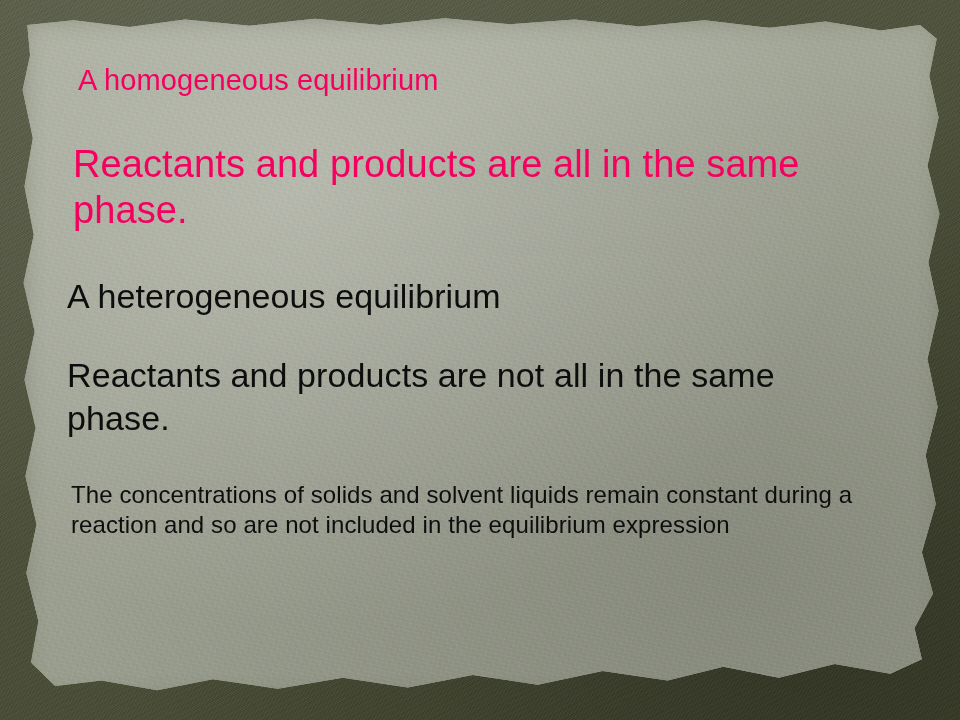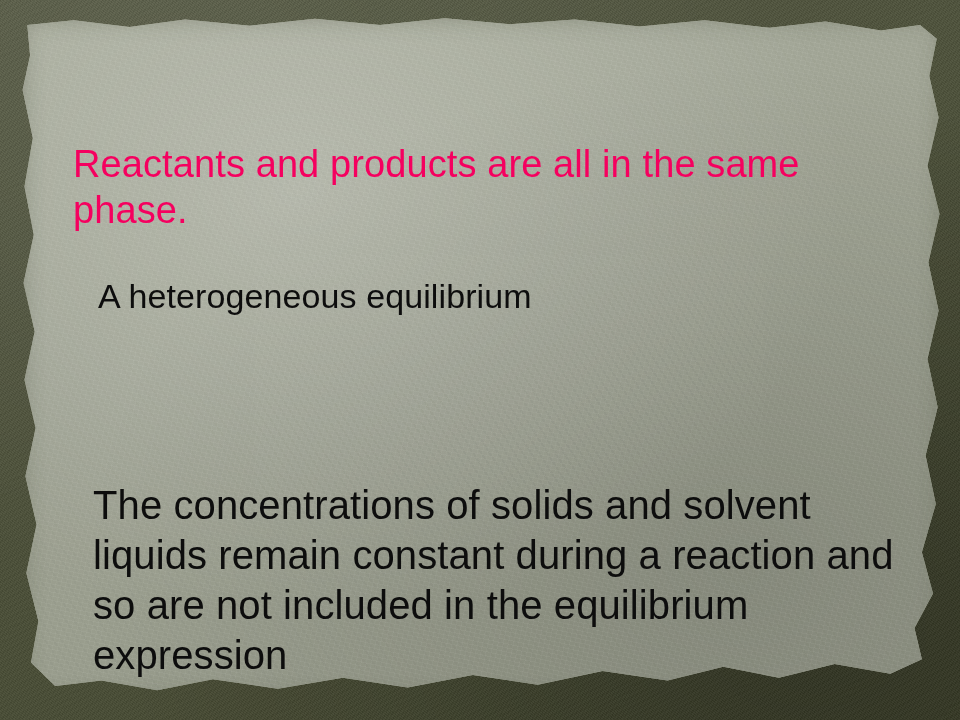--- a/index.html
+++ b/index.html
@@ -100,21 +100,21 @@
     position: absolute;
     margin: 0;
     padding: 0;
     font-weight: normal;
     line-height: 1.14;
     letter-spacing: 0.1px;
     white-space: pre-wrap;
   }
 
   .pink { color: #f5005f; }
-  .dark { color: #0d0d0d; margin-left: 31px; }
+  .dark { color: #0d0d0d; }
 
   .line-homog {
     left: 60px;
     top: 50px;
     width: 800px;
     font-size: 29px;
   }
 
   .line-homog-body {
     left: 55px;
@@ -133,42 +133,44 @@
 
   .line-hetero-body {
     left: 49px;
     top: 340px;
     width: 790px;
     font-size: 34px;
     line-height: 1.25;
   }
 
   .line-note {
-    left: 44px;
+    left: 53px;
     top: 466px;
     width: 810px;
-    font-size: 40px;
+    font-size: 24px;
     line-height: 1.25;
   }
 </style>
 </head>
 <body>
 
 <div id="slide">
 
   <div class="paper">
     <div class="paper-texture"></div>
     <div class="paper-shade"></div>
 
     <div class="content">
 
+      <p class="txt pink line-homog">A homogeneous equilibrium</p>
 
       <p class="txt pink line-homog-body">Reactants and products are all in the same phase.</p>
 
       <p class="txt dark line-hetero">A heterogeneous equilibrium</p>
 
+      <p class="txt dark line-hetero-body">Reactants and products are not all in the same phase.</p>
 
       <p class="txt dark line-note">The concentrations of solids and solvent liquids remain constant during a reaction and so are not included in the equilibrium expression</p>
 
     </div>
   </div>
 
 </div>
 
 </body></html>

